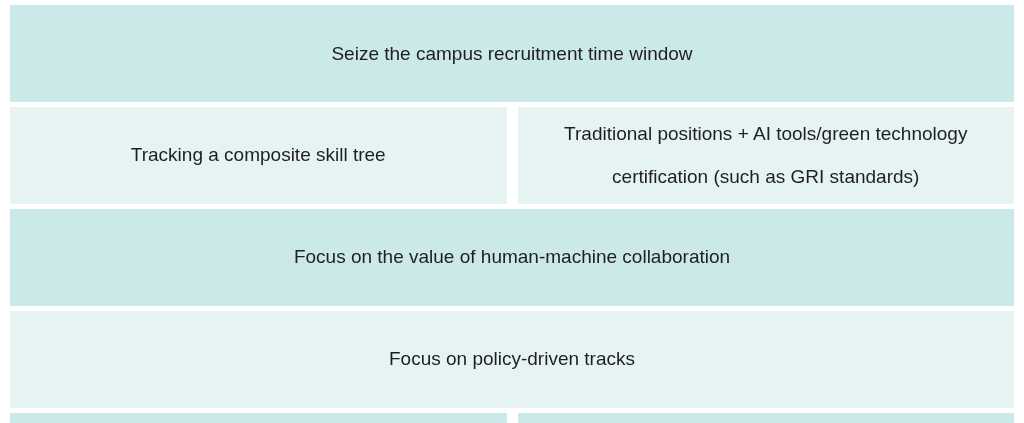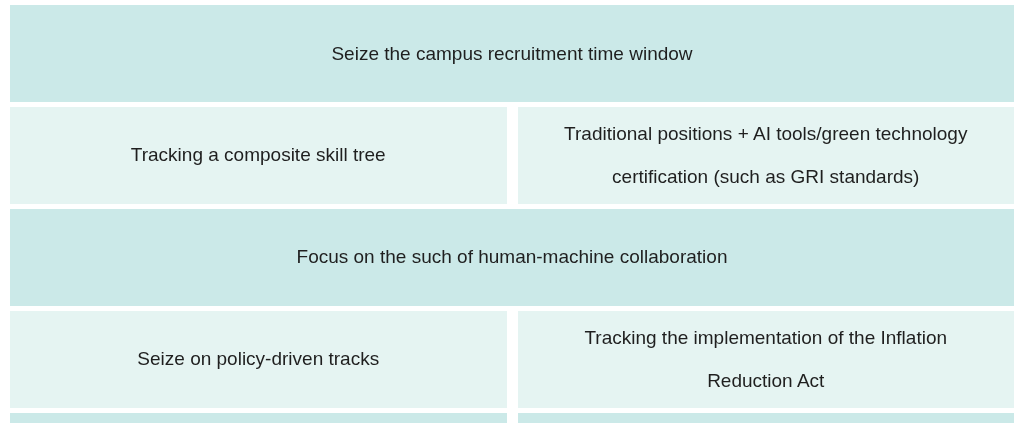--- a/index.html
+++ b/index.html
@@ -62,26 +62,25 @@
     <div class="row odd r0">
       <div class="cell">Seize the campus recruitment time window</div>
     </div>
 
     <div class="row even">
       <div class="cell">Tracking a composite skill tree</div>
       <div class="cell">Traditional positions + AI tools/green technology certification (such as GRI standards)</div>
     </div>
 
     <div class="row odd">
-      <div class="cell">Focus on the such of human-machine collaboration</div>
+      <div class="cell">Focus on the value of human-machine collaboration</div>
     </div>
 
     <div class="row even">
-      <div class="cell">Seize on policy-driven tracks</div>
-      <div class="cell">Tracking the implementation of the Inflation Reduction Act</div>
+      <div class="cell">Focus on policy-driven tracks</div>
     </div>
 
     <div class="row partial">
       <div class="cell"></div>
       <div class="cell"></div>
     </div>
 
   </div>
 </div>
 

